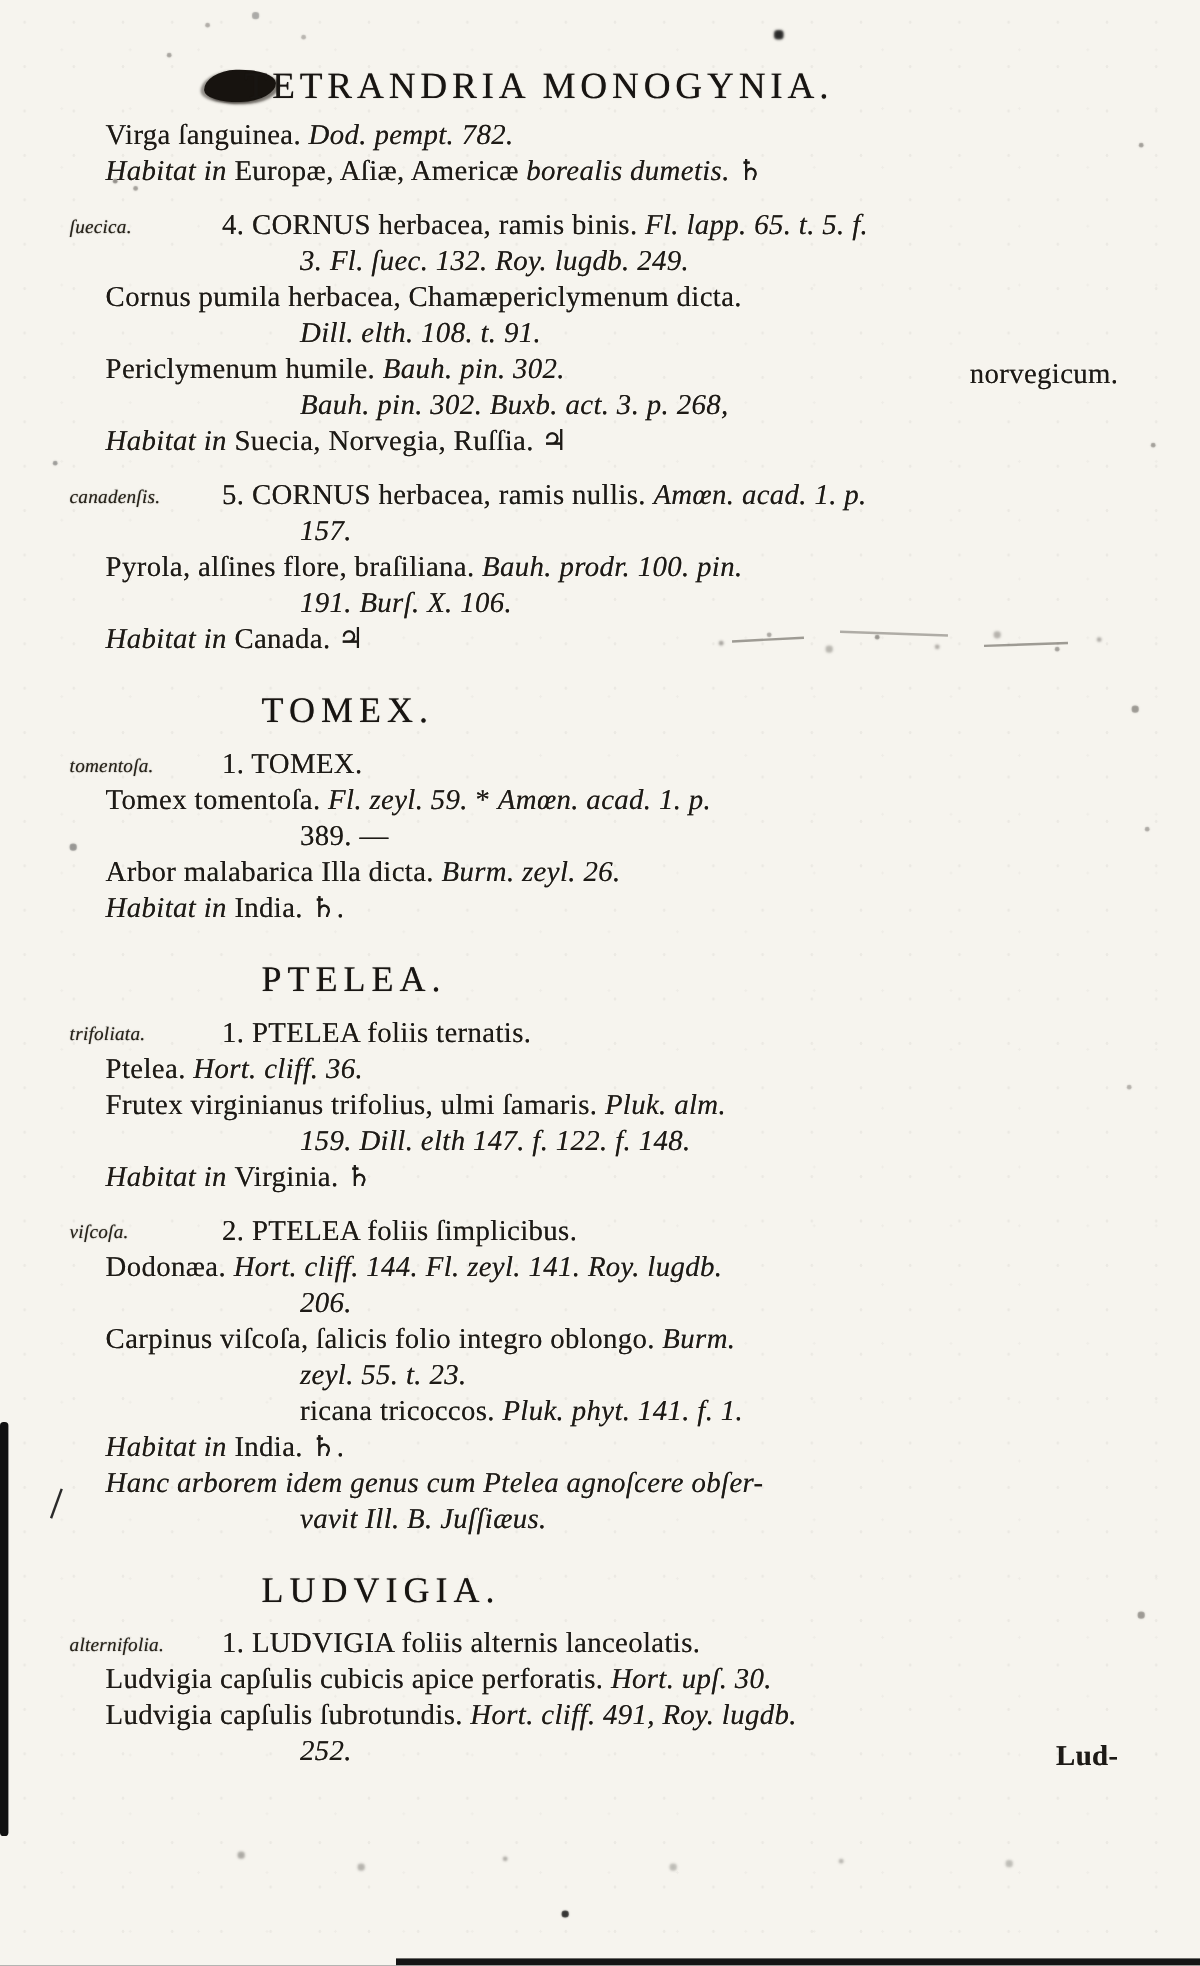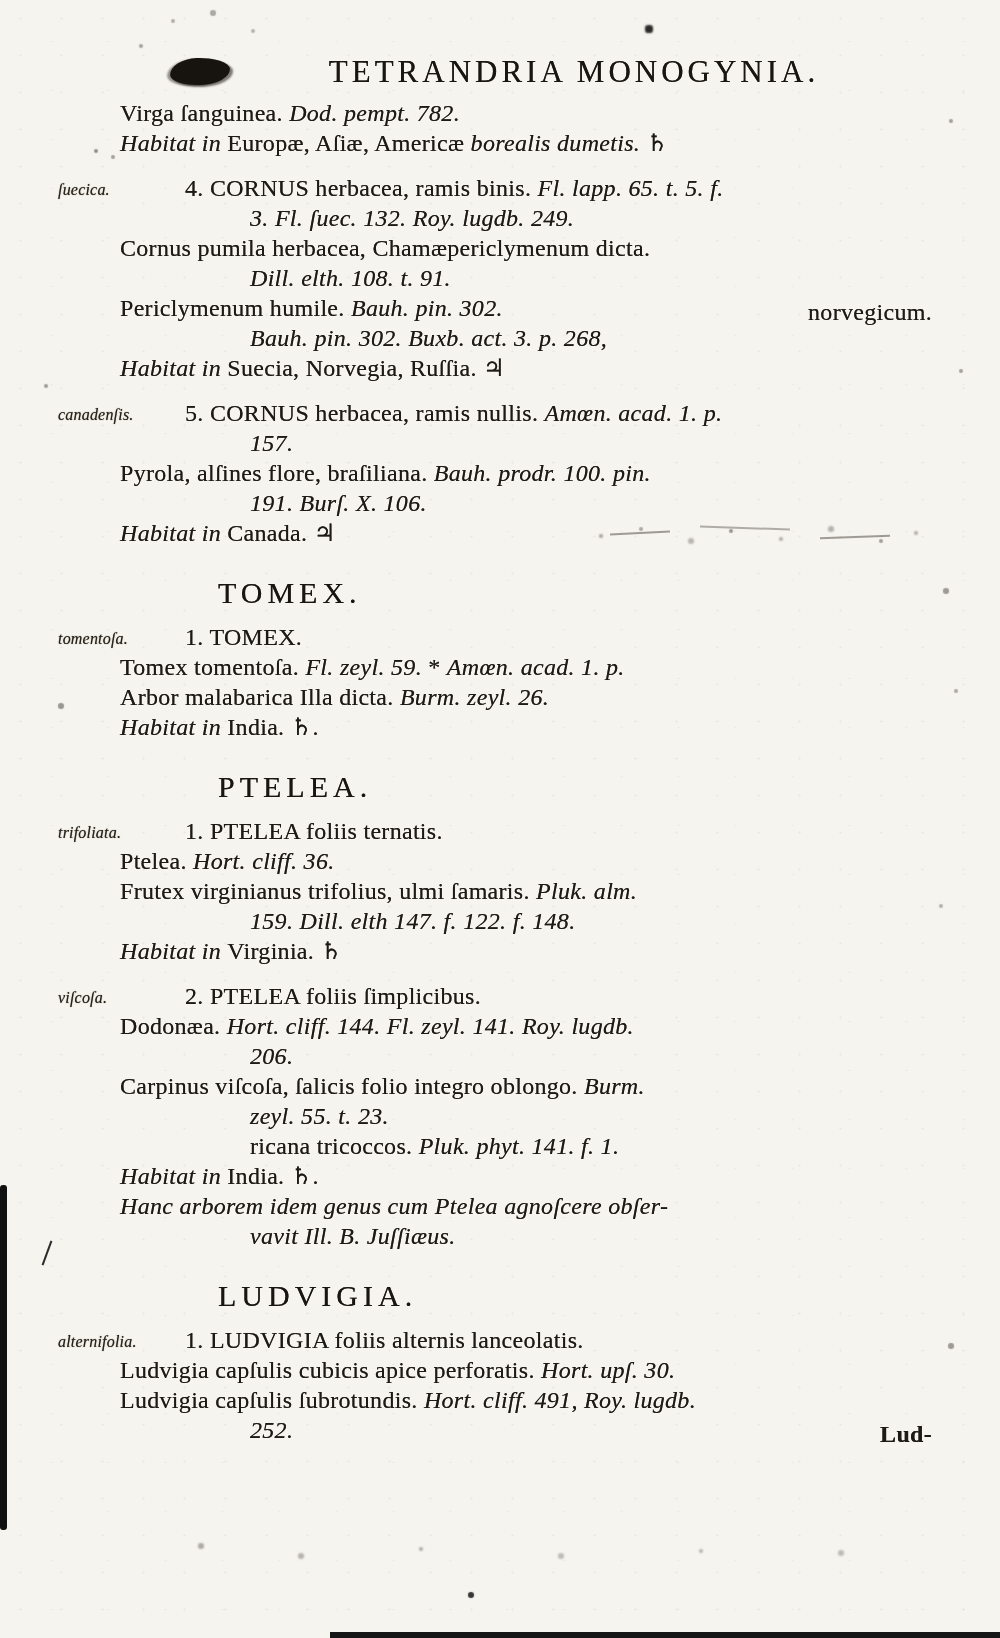--- a/index.html
+++ b/index.html
@@ -14,22 +14,22 @@
       radial-gradient(rgba(50,45,38,0.055) 1px, transparent 1.4px),
       radial-gradient(rgba(50,45,38,0.04) 1px, transparent 1.2px);
     background-size: 41px 37px, 57px 49px;
     background-position: 0 0, 23px 17px;
     overflow: hidden;
     font-family: "Liberation Serif", "DejaVu Serif", "DejaVu Sans", serif;
     color: #1d1a16;
   }
   .running-title {
     position: absolute;
-    top: 54px; left: 218px; right: 70px;
-    text-align: center;
+    top: 54px; left: 204px; right: 70px;
+    text-align: left;
     font-size: 31px;
     letter-spacing: 4px;
     color: #181512;
     text-shadow: 0 0 0.6px rgba(30,26,22,0.8);
     white-space: nowrap;
   }
   .smudge-pagenum {
     position: absolute;
     left: 170px; top: 58px;
     width: 60px; height: 27px;
@@ -45,21 +45,21 @@
   .line {
     position: relative;
     font-size: 24px;
     line-height: 30px;
     padding-right: 70px;
     letter-spacing: 0.3px;
     white-space: nowrap;
     text-shadow: 0 0 0.5px rgba(32,28,22,0.75);
   }
   .line.num  { padding-left: 185px; }
-  .line.body { padding-left: 120px; }
+  .line.body { padding-left: 88px; }
   .line.cont { padding-left: 250px; }
   .line.gap  { margin-top: 15px; }
   .it { font-style: italic; }
   .ro { font-style: normal; }
   .margin-label {
     position: absolute;
     left: 58px; top: 2px;
     width: 150px;
     font-style: italic;
     font-size: 16px;
@@ -145,20 +145,21 @@
       <div class="line cont"><span class="it">Bauh. pin. 302. Buxb. act. 3. p. 268,</span></div>
       <div class="line body"><span class="it">Habitat in </span><span class="ro">Suecia, Norvegia, Ruſſia. ♃</span></div>
       <div class="line num gap"><span class="margin-label">canadenſis.</span><span class="ro">5. CORNUS herbacea, ramis nullis. </span><span class="it">Amœn. acad. 1. p.</span></div>
       <div class="line cont"><span class="it">157.</span></div>
       <div class="line body"><span class="ro">Pyrola, alſines flore, braſiliana. </span><span class="it">Bauh. prodr. 100. pin.</span></div>
       <div class="line cont"><span class="it">191. Burſ. X. 106.</span></div>
       <div class="line body"><span class="it">Habitat in </span><span class="ro">Canada. ♃</span></div>
       <div class="genus-heading">TOMEX.</div>
       <div class="line num"><span class="margin-label">tomentoſa.</span><span class="ro">1. TOMEX.</span></div>
       <div class="line body"><span class="ro">Tomex tomentoſa. </span><span class="it">Fl. zeyl. 59. </span><span class="ro">* </span><span class="it">Amœn. acad. 1. p.</span></div>
+      <div class="line cont"><span class="ro">389. —</span></div>
       <div class="line body"><span class="ro">Arbor malabarica Illa dicta. </span><span class="it">Burm. zeyl. 26.</span></div>
       <div class="line body"><span class="it">Habitat in </span><span class="ro">India. ♄.</span></div>
       <div class="genus-heading">PTELEA.</div>
       <div class="line num"><span class="margin-label">trifoliata.</span><span class="ro">1. PTELEA foliis ternatis.</span></div>
       <div class="line body"><span class="ro">Ptelea. </span><span class="it">Hort. cliff. 36.</span></div>
       <div class="line body"><span class="ro">Frutex virginianus trifolius, ulmi ſamaris. </span><span class="it">Pluk. alm.</span></div>
       <div class="line cont"><span class="it">159. Dill. elth 147. f. 122. f. 148.</span></div>
       <div class="line body"><span class="it">Habitat in </span><span class="ro">Virginia. ♄</span></div>
       <div class="line num gap"><span class="margin-label">viſcoſa.</span><span class="ro">2. PTELEA foliis ſimplicibus.</span></div>
       <div class="line body"><span class="ro">Dodonæa. </span><span class="it">Hort. cliff. 144. Fl. zeyl. 141. Roy. lugdb.</span></div>

